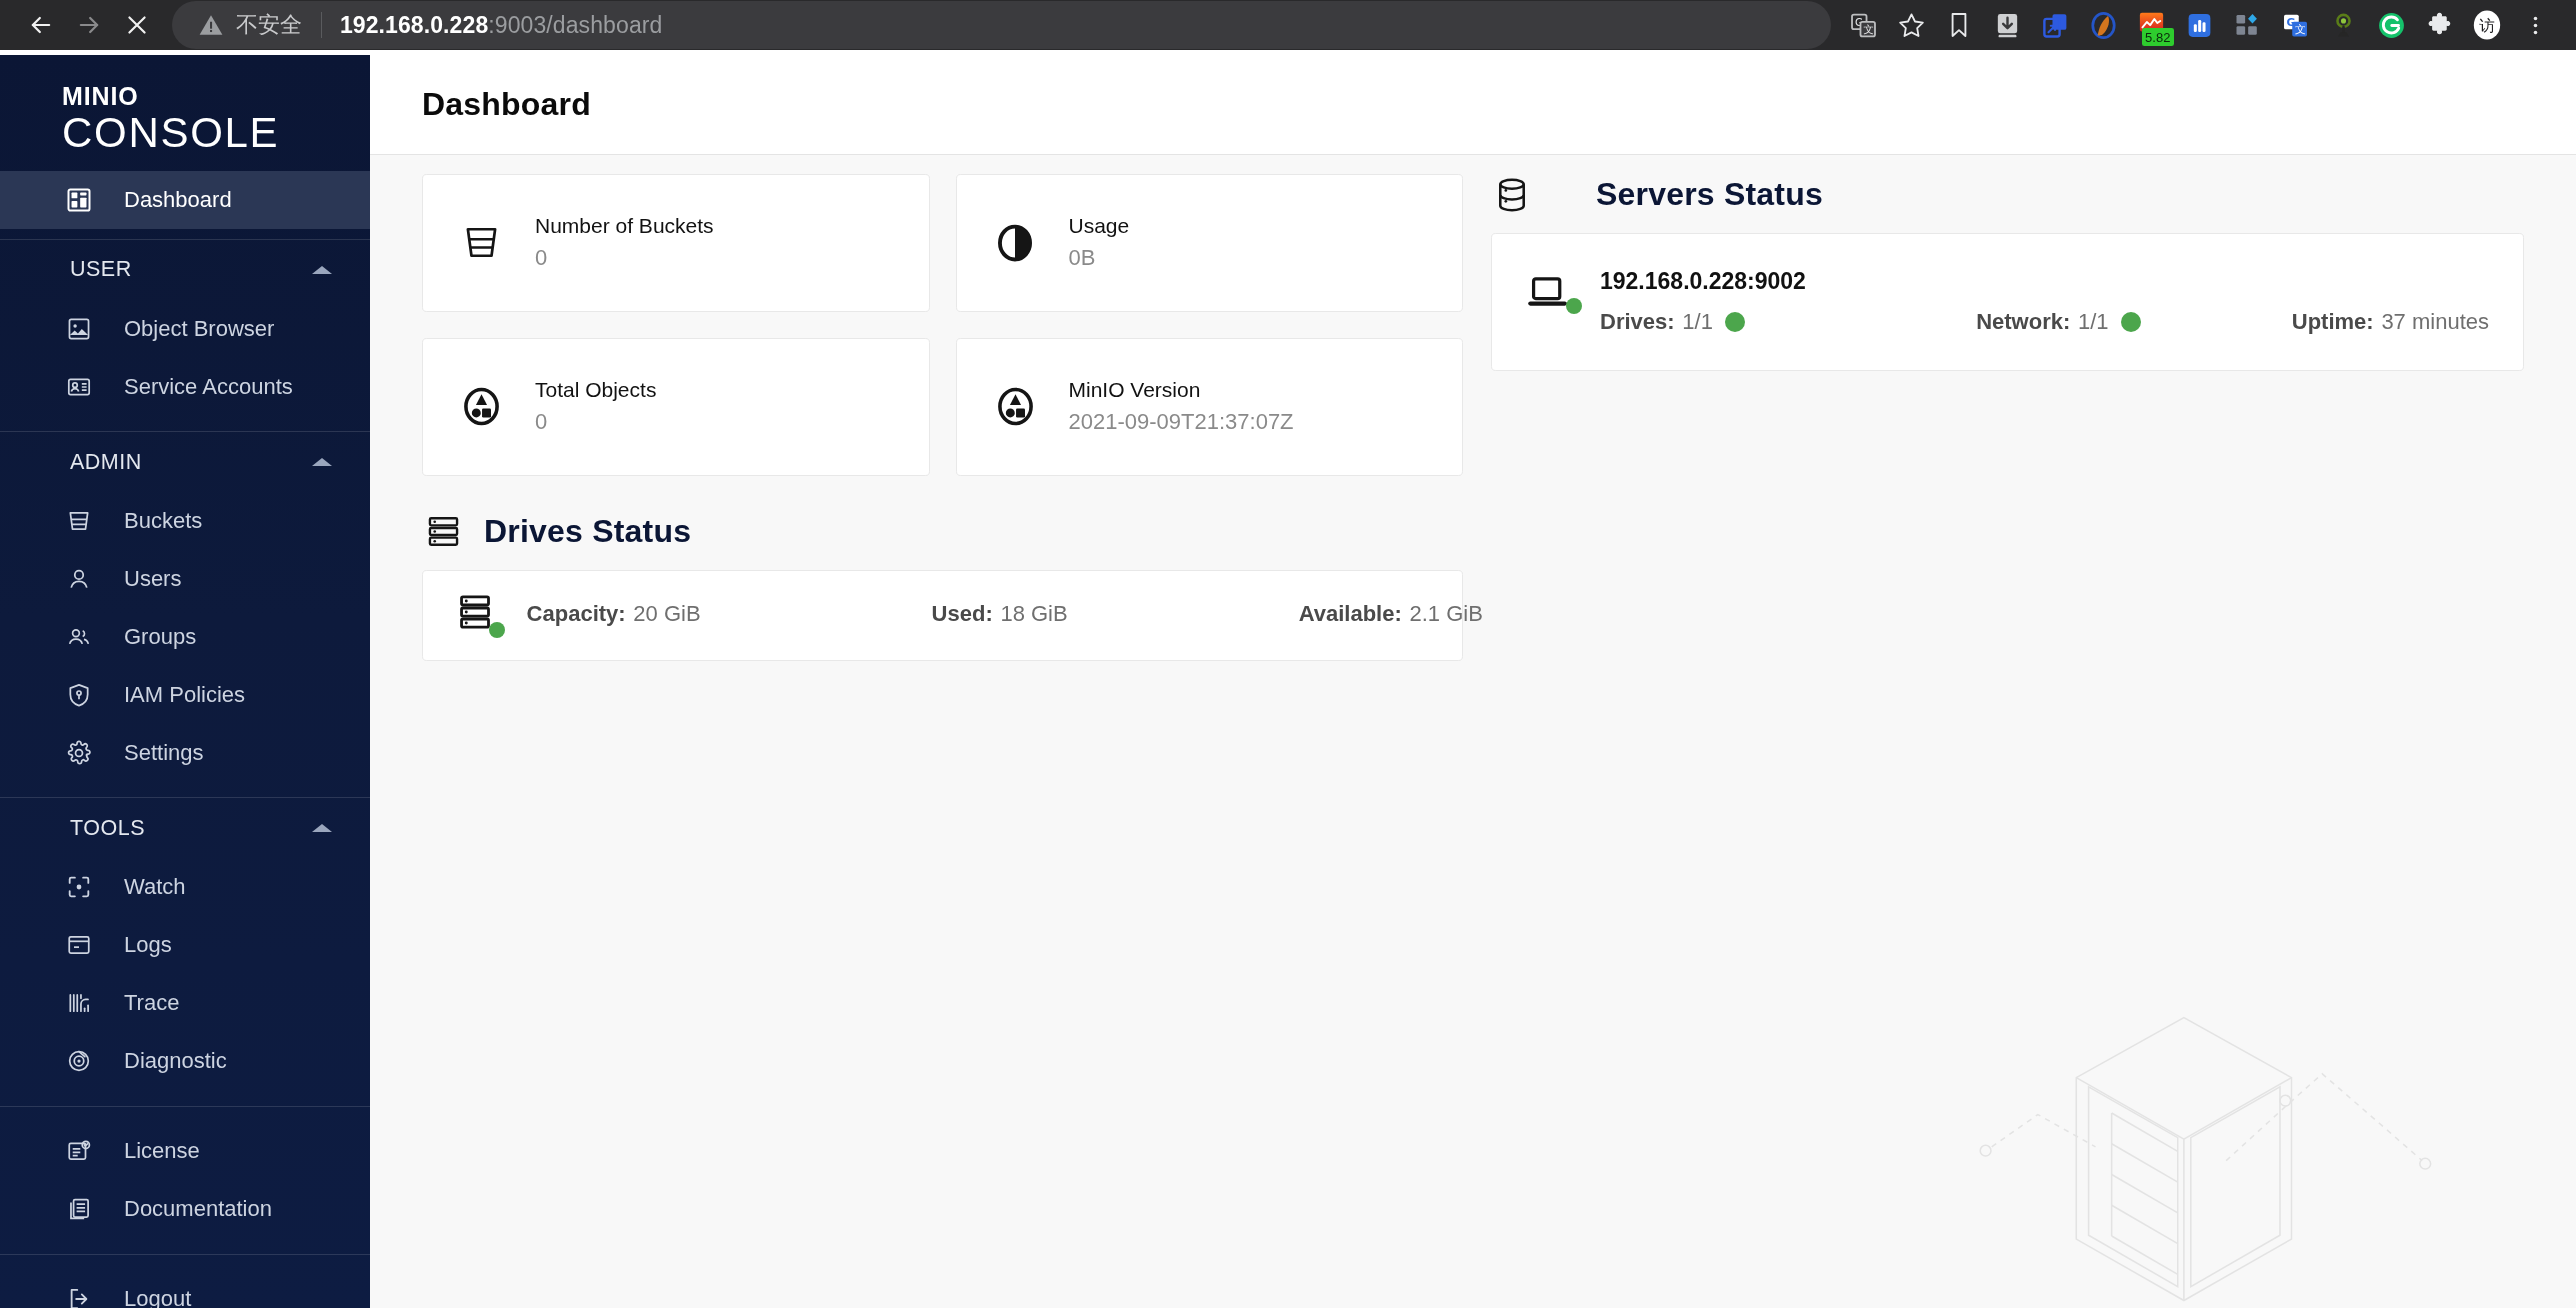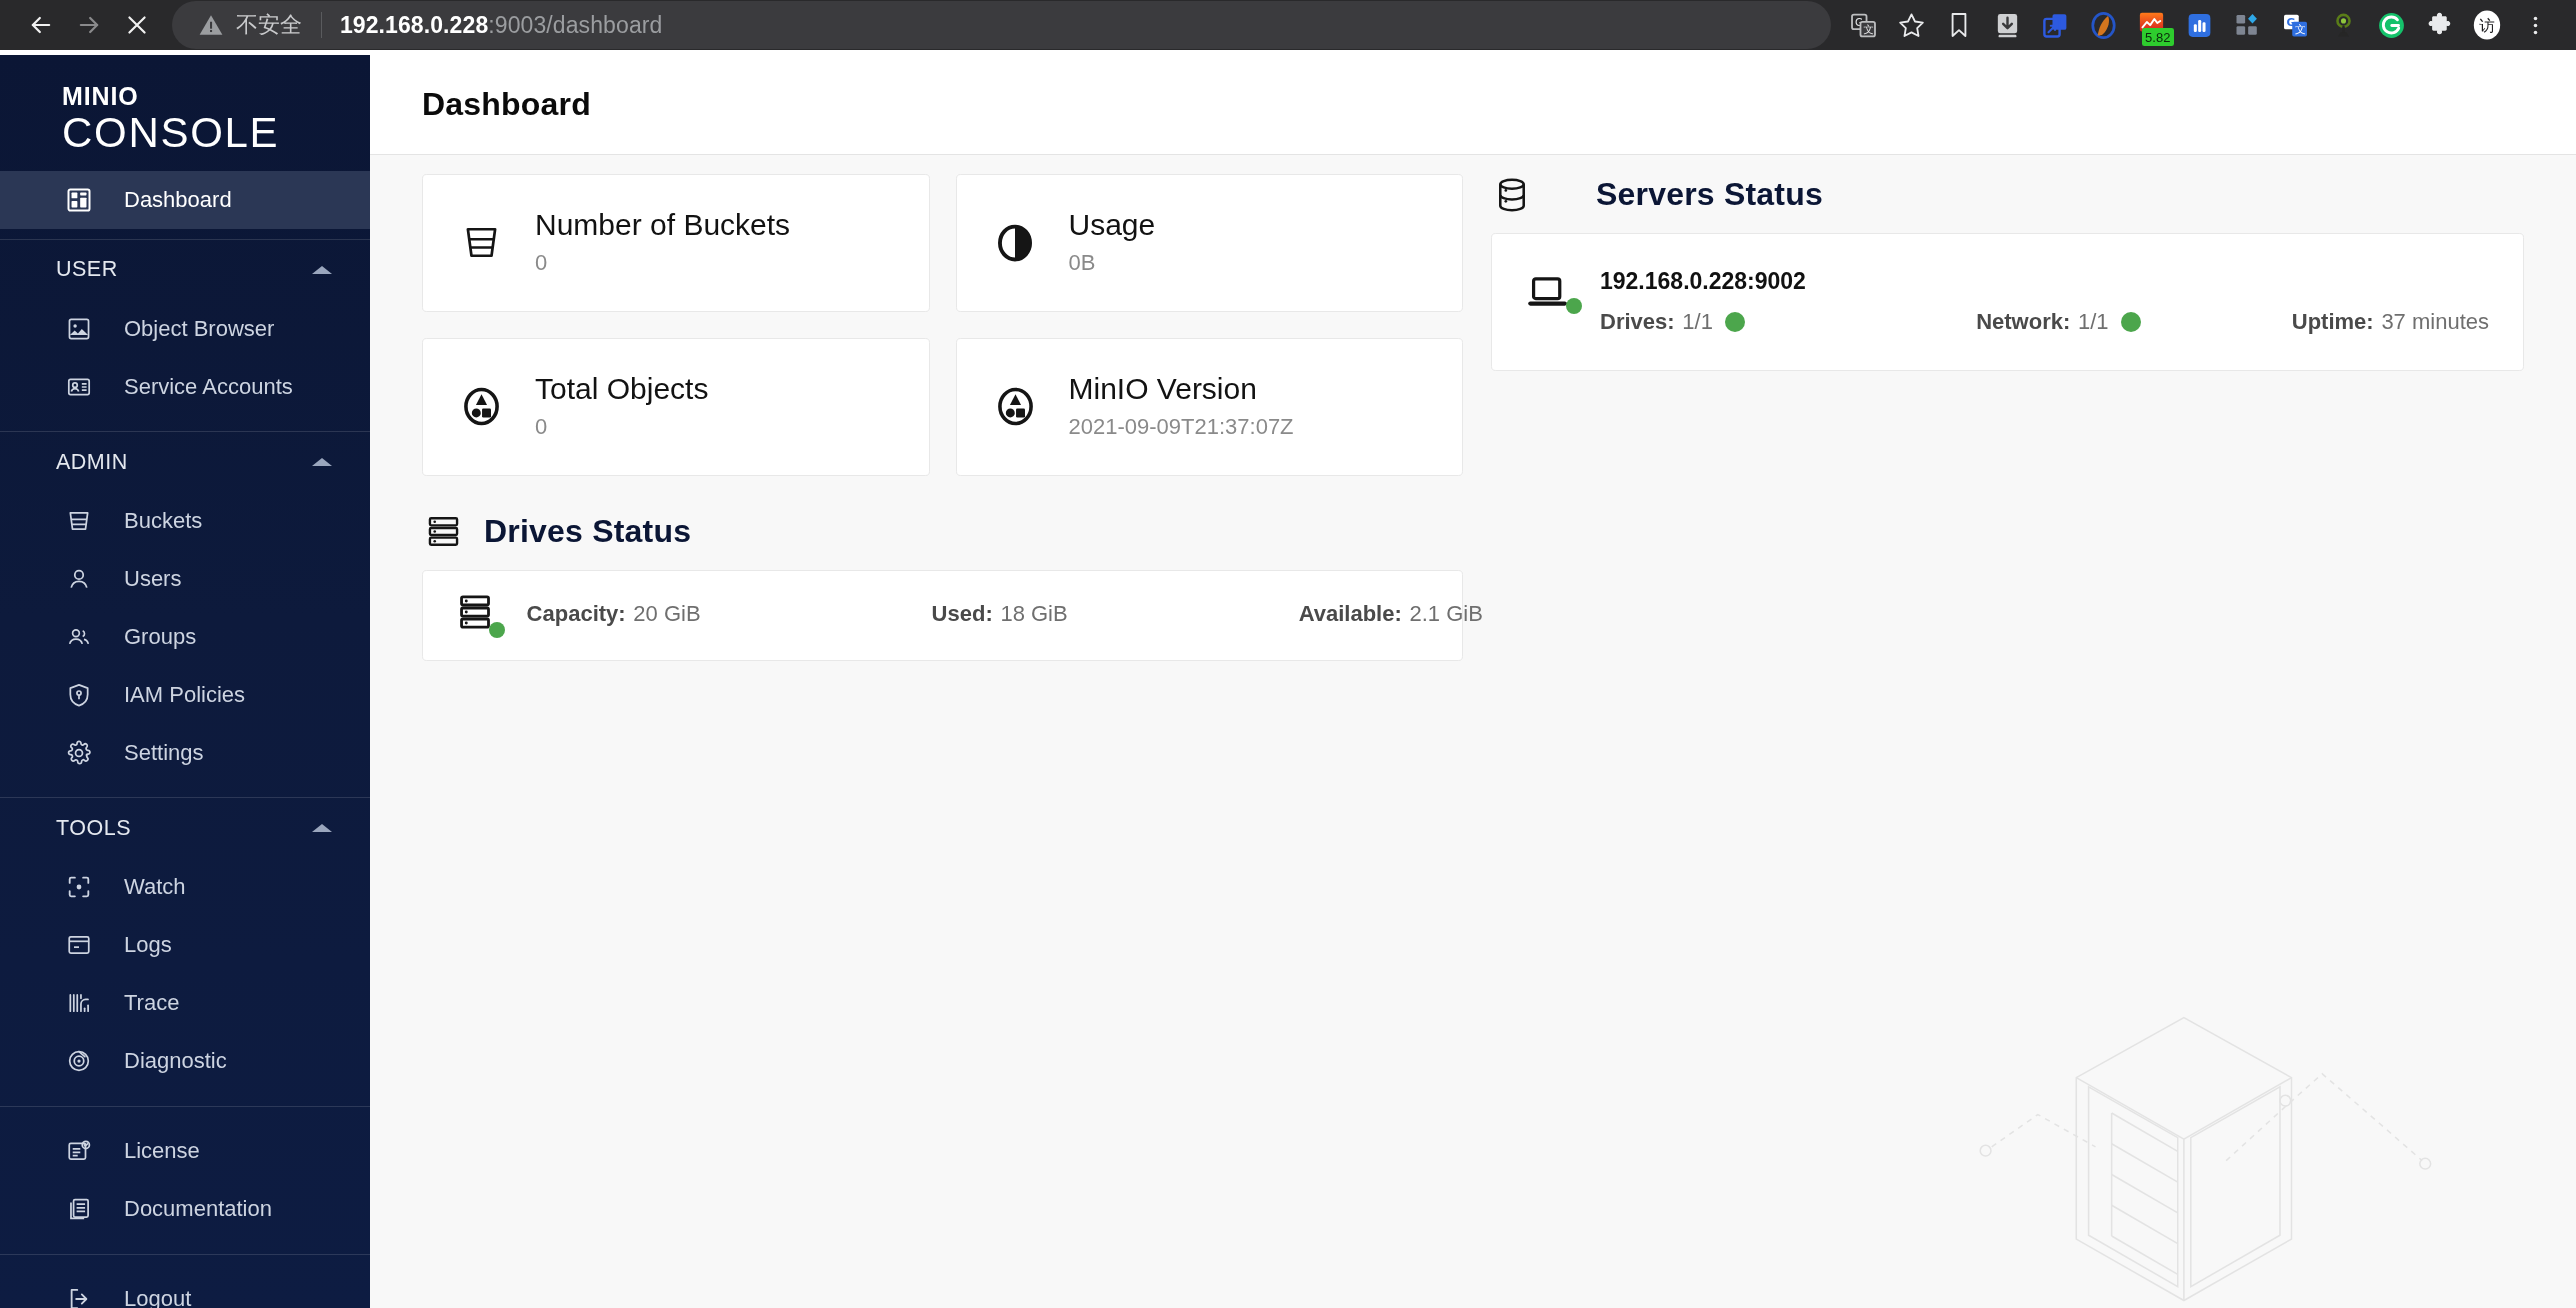--- a/index.html
+++ b/index.html
@@ -79,23 +79,22 @@
     color: #fff; font-size: 42px; font-weight: 300;
     letter-spacing: 1.7px; line-height: 1.12;
     font-family: "Liberation Sans", sans-serif;
   }
 
   .menu-group { border-bottom: 0.8px solid rgba(255,255,255,.13); }
   .menu-group.no-border { border-bottom: none; }
 
   .group-title {
     display: flex; align-items: center; justify-content: space-between;
-    padding: 0 38px 0 32px;
+    padding: 0 38px 0 70px;
     height: 60px;
-    margin-left: 24px;
   }
   .group-title span.gt-label {
     color: #e4e8ef; font-size: 21.5px; letter-spacing: 0.5px;
   }
   .caret { width: 0; height: 0;
     border-left: 10px solid transparent; border-right: 10px solid transparent;
     border-bottom: 8.5px solid #9aa6bd; }
 
   .nav-item {
     display: flex; align-items: center;
@@ -158,21 +157,21 @@
     border-radius: 4.6px;
     height: 138px;
     display: flex; align-items: center;
     padding-left: 34px;
     flex: 1 1 0; min-width: 0;
   }
   .kpi-ico { width: 49px; height: 49px; flex: none; margin-right: 29px;
              display:flex; align-items:center; justify-content:center; }
   .kpi-ico svg { display:block; }
   .kpi-text { min-width: 0; }
-  .kpi-label { font-size: 30px; color: #121212; line-height: 1.22; white-space: nowrap; }
+  .kpi-label { font-size: 21px; color: #121212; line-height: 1.22; white-space: nowrap; }
   .kpi-value { font-size: 22px; color: #8a8a8a; line-height: 1.35; margin-top: 4.6px; white-space: nowrap; }
 
   .row-gap { height: 26px; }
 
   
   .section-head {
     display: flex; align-items: center;
     margin: 35px 0 17px 0;
   }
   .section-head .sh-ico { width: 42px; height: 42px; flex:none; margin-right: 20px;

